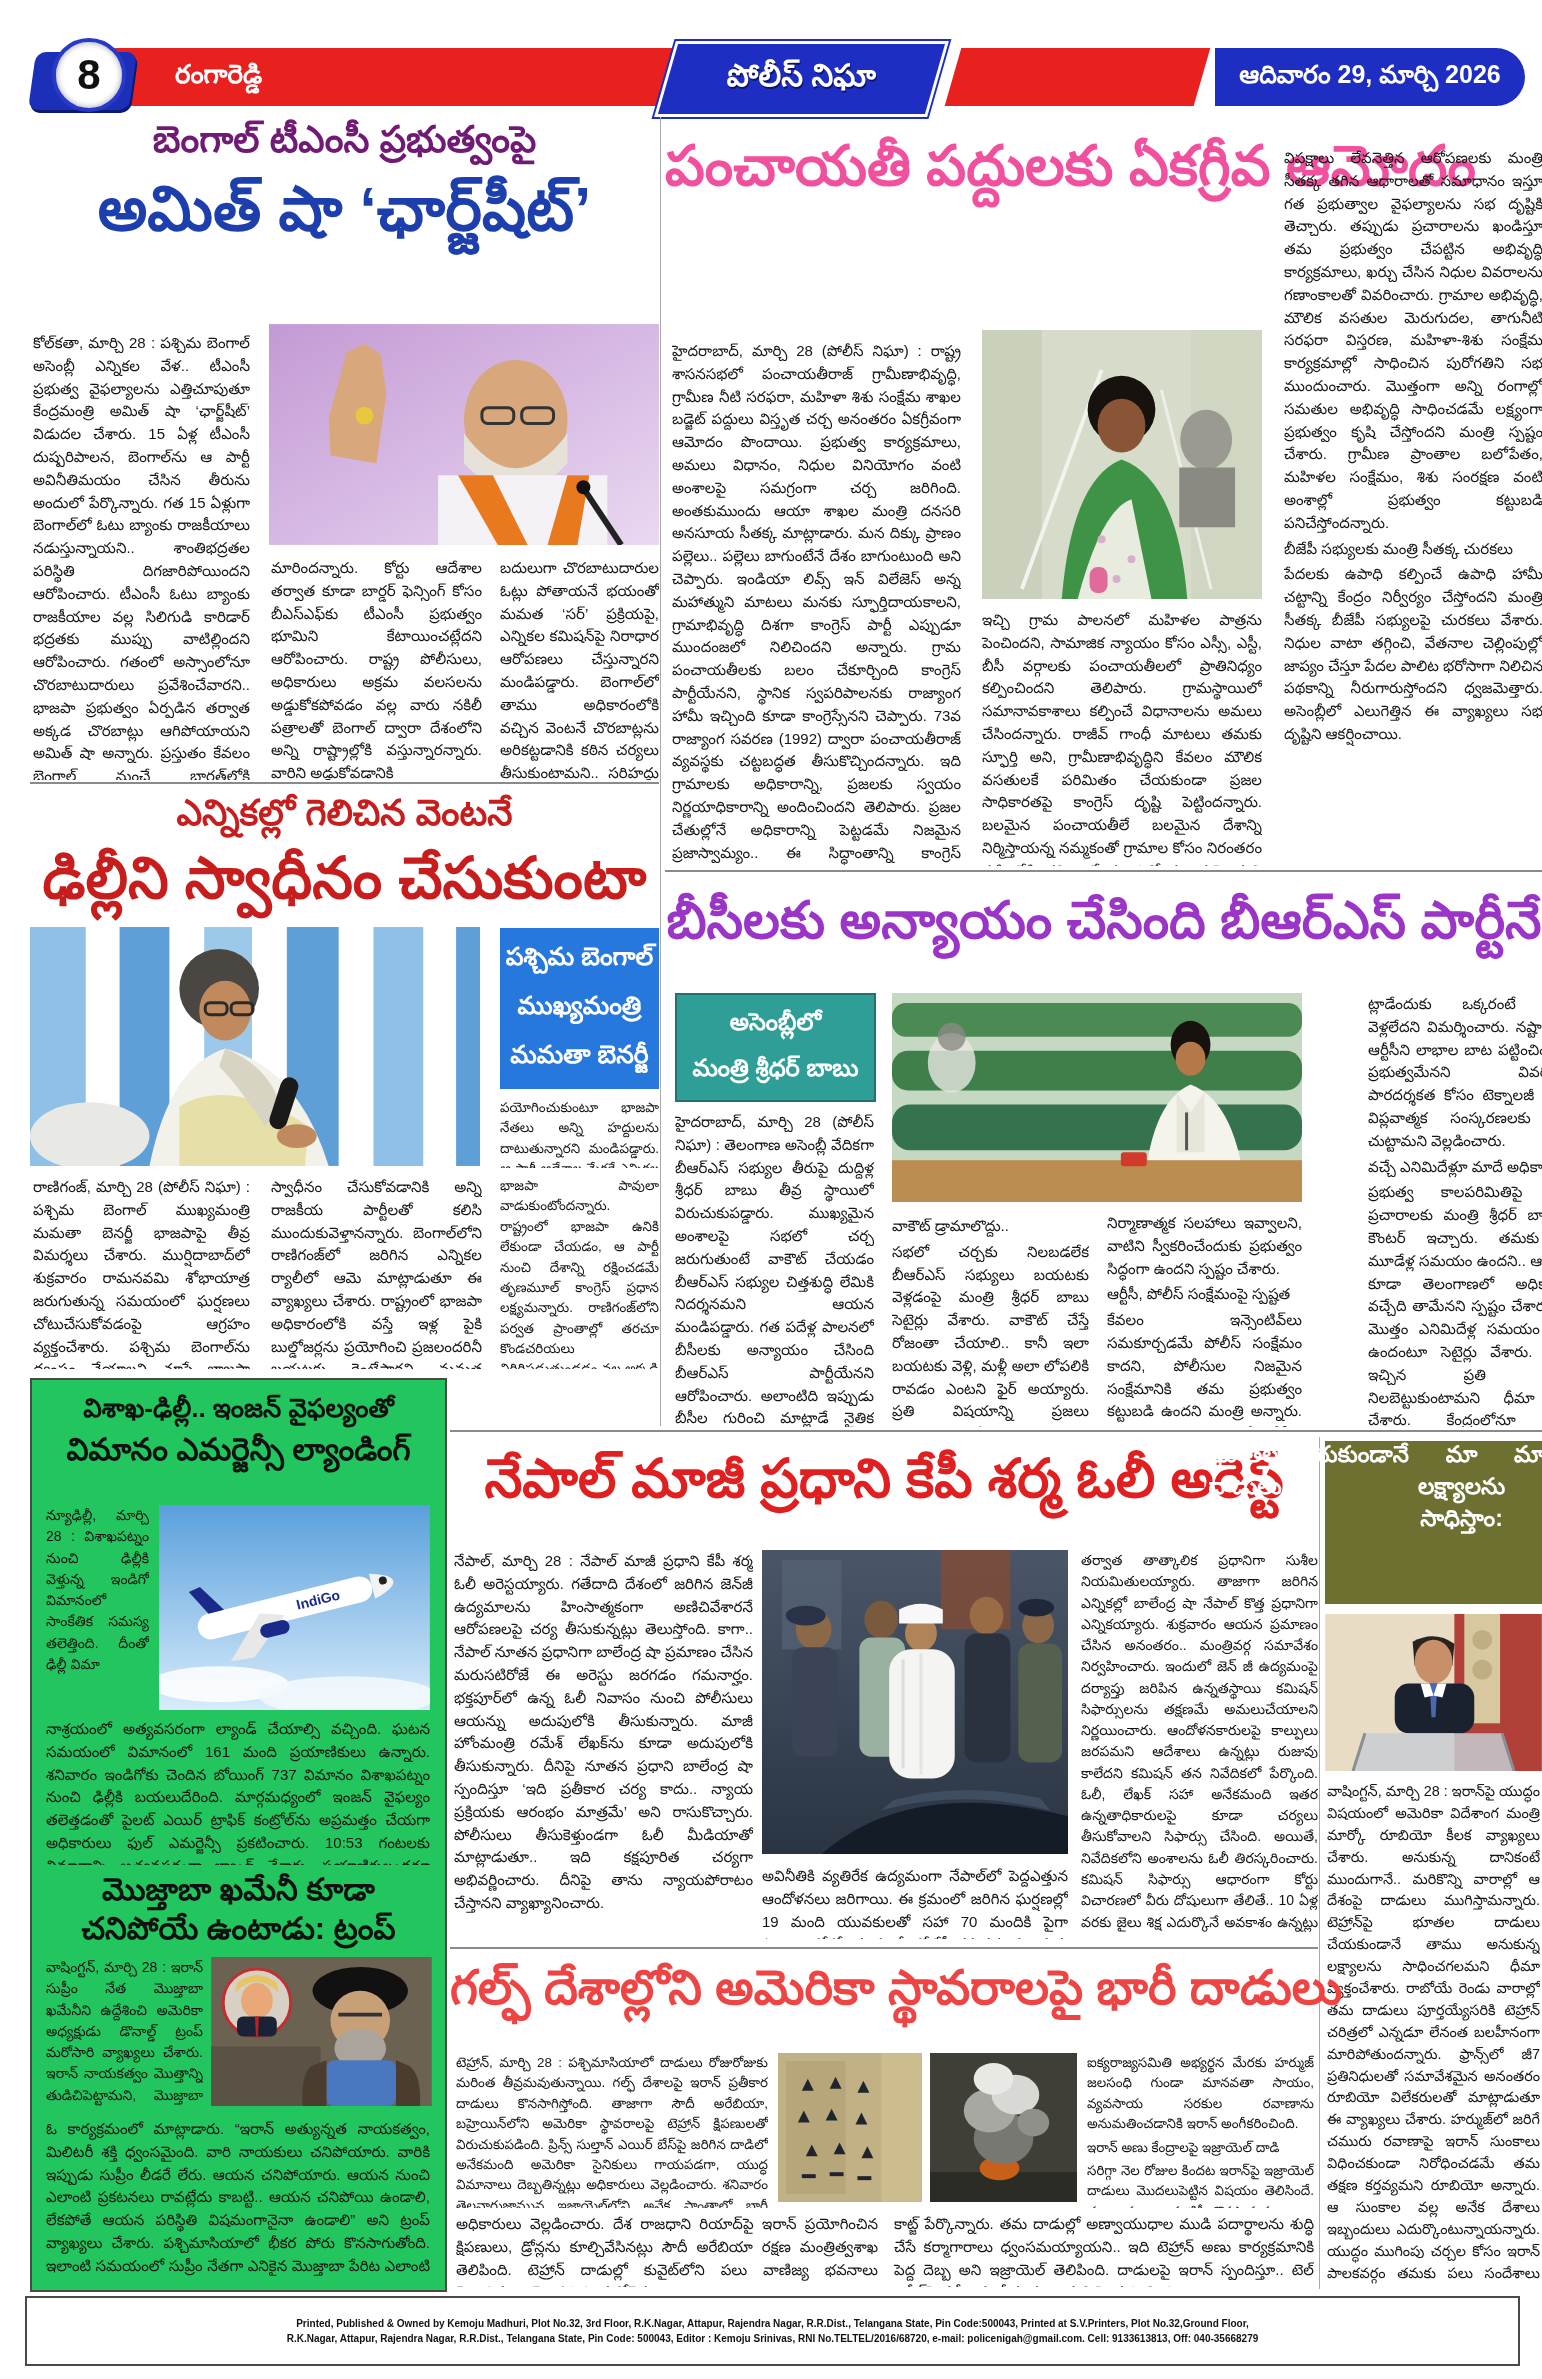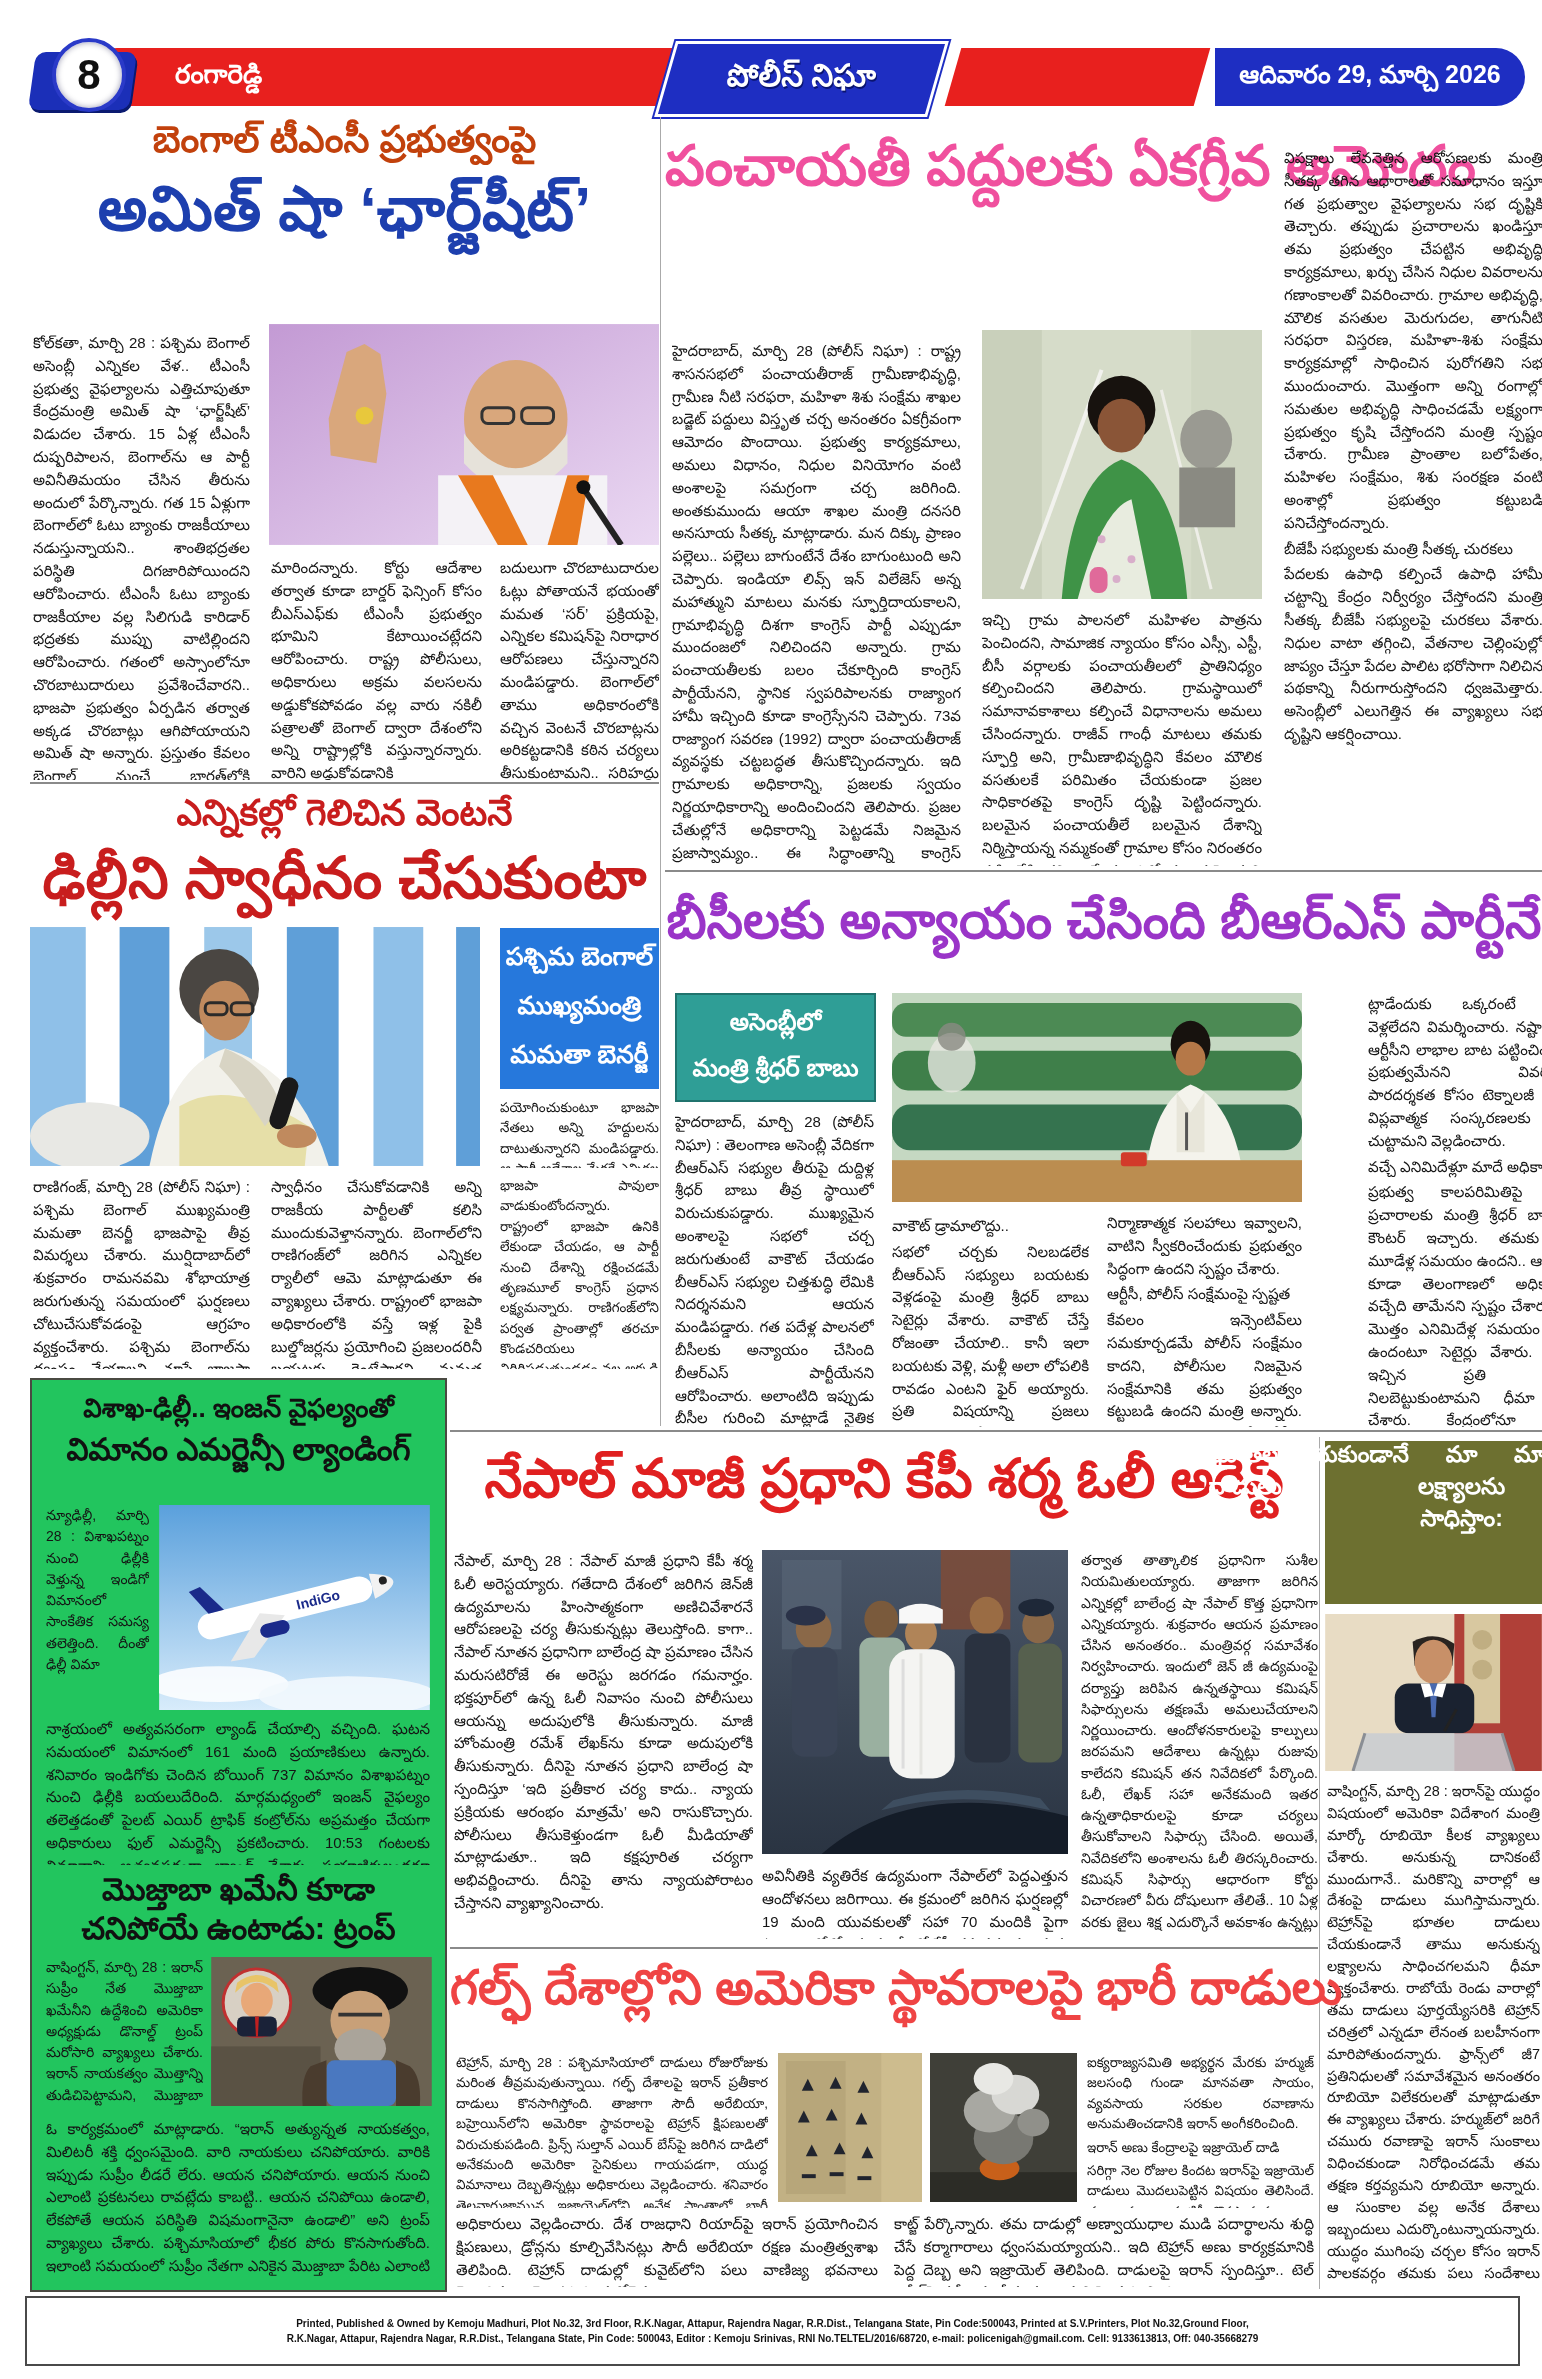--- a/index.html
+++ b/index.html
@@ -63,21 +63,21 @@
   </div>
 
   <div class="rule-v" style="left:660px;top:117px;height:1309px;"></div>
   <div class="rule-h" style="left:30px;top:782px;width:629px;"></div>
   <div class="rule-h" style="left:665px;top:870px;width:878px;"></div>
   <div class="rule-h" style="left:450px;top:1430px;width:1093px;"></div>
   <div class="rule-v" style="left:1319px;top:1437px;height:852px;"></div>
   <div class="rule-h" style="left:450px;top:1947px;width:868px;"></div>
 
   <div class="abs" style="left:30px;top:111px;width:629px;height:671px;">
-    <div class="hl" style="position:absolute;left:0;top:8px;width:100%;font-size:37px;color:#c2410c;">బెంగాల్ టీఎంసీ ప్రభుత్వంపై</div>
+    <div class="hl" style="position:absolute;left:0;top:8px;width:100%;font-size:37px;color:#701a75;">బెంగాల్ టీఎంసీ ప్రభుత్వంపై</div>
     <div class="hl" style="position:absolute;left:0;top:62px;width:100%;font-size:62px;color:#1d3fae;">అమిత్ షా ‘ఛార్జ్‌షీట్’</div>
     <svg class="ph abs" style="left:239px;top:213px;" width="390" height="221" viewBox="0 0 392 222">
       <defs>
           <linearGradient id="gsha" x1="0" y1="0" x2="1" y2="1">
         <stop offset="0" stop-color="#c39ad4"></stop>
             <stop offset="1" stop-color="#ead8f2"></stop>
           </linearGradient>
         </defs>
       <rect width="392" height="222" fill="url(#gsha)"></rect>
       <polygon points="60,95 78,28 96,20 112,30 118,70 108,140 62,132" fill="#d9a77c"></polygon>

